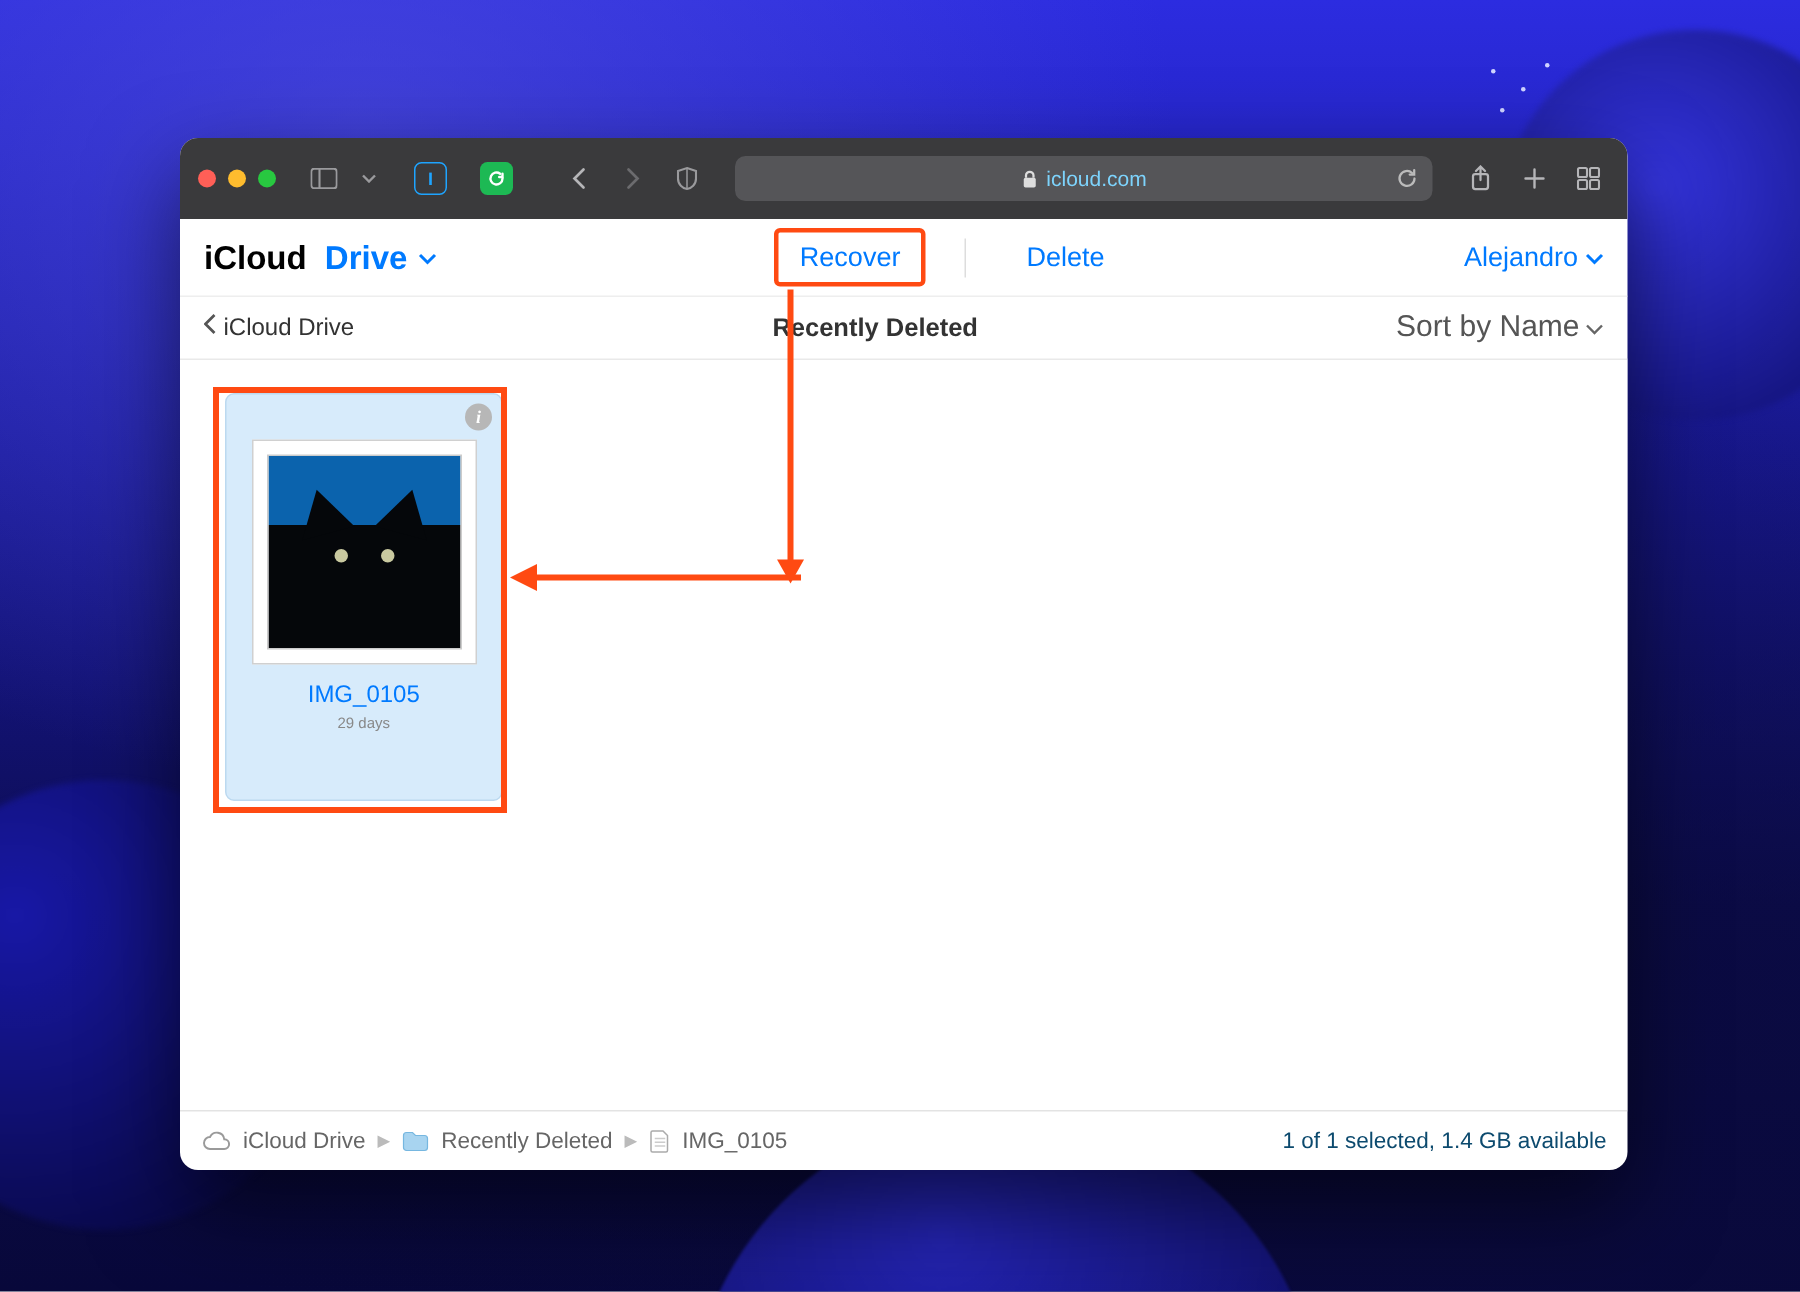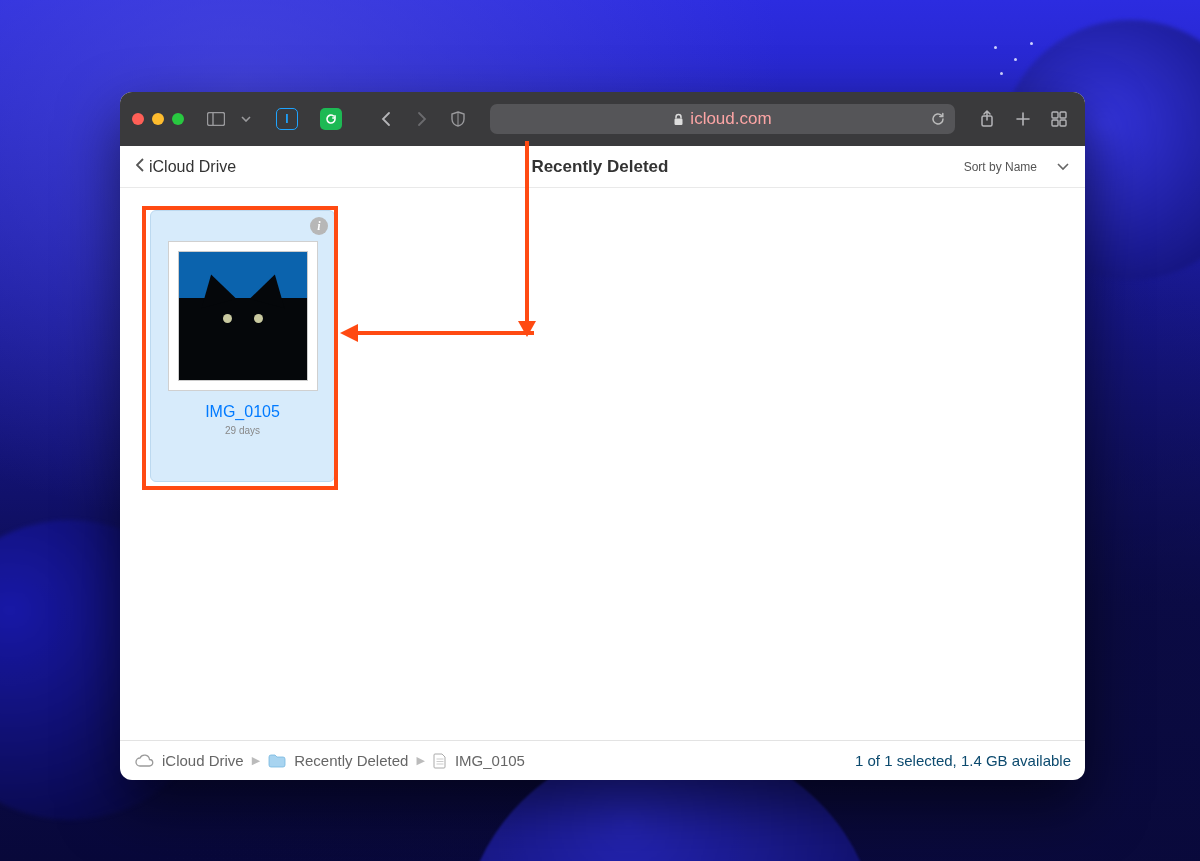--- a/index.html
+++ b/index.html
@@ -60,21 +60,21 @@
   }
   .tb-sep { width:6px; }
   .ext-icon {
     width:22px;height:22px;border-radius:5px;display:flex;align-items:center;justify-content:center;font-size:12px;font-weight:700;
   }
   .ext-i { border:1.5px solid #1ea4ff; color:#1ea4ff;}
   .ext-g { background:#1db954; color:#fff;}
   .addr {
     flex:1; height:30px; background:#555558; border-radius:7px;
     margin: 0 10px; display:flex; align-items:center; justify-content:center;
-    gap:6px; color:#fca5a5; font-size:17px; position: relative;
+    gap:6px; color:#7dd3fc; font-size:14px; position: relative;
   }
   .addr .reload { position:absolute; right:10px; color:#bbb;}
   .titlebar svg{display:block;}
 
   
   .icloud-header {
     height: 52px;
     display:flex; align-items:center;
     padding: 0 16px;
     border-bottom: 1px solid #eee;
@@ -91,21 +91,21 @@
   
   .subheader {
     height:42px; border-bottom:1px solid #e9e9e9;
     display:flex; align-items:center;
     padding: 0 16px;
     font-size:16px;
     color:#333;
   }
   .back-link { display:flex; align-items:center; gap:4px; color:#333;}
   .sub-center { flex:1; text-align:center; font-weight:600; font-size:17px;}
-  .sort-link { color:#555; display:flex; align-items:center; gap:20px; font-size:12px;text-align:center;}
+  .sort-link { color:#555; display:flex; align-items:center; gap:4px; font-size:20px;text-align:center;}
 
   
   .content {
     flex:1; background:#fff; position:relative; padding:22px;
   }
   .file-card {
     width:185px; height:272px;
     background:#d7ebfb;
     border-radius:6px;
     border:1px solid #bcd9f0;
@@ -260,20 +260,44 @@
     <div class="tb-btn">
       <svg width="16" height="16" viewBox="0 0 16 16">
         <rect x="1" y="1" width="6" height="6" rx="1" fill="none" stroke="#b5b5b8" stroke-width="1.4"></rect>
         <rect x="9" y="1" width="6" height="6" rx="1" fill="none" stroke="#b5b5b8" stroke-width="1.4"></rect>
         <rect x="1" y="9" width="6" height="6" rx="1" fill="none" stroke="#b5b5b8" stroke-width="1.4"></rect>
         <rect x="9" y="9" width="6" height="6" rx="1" fill="none" stroke="#b5b5b8" stroke-width="1.4"></rect>
       </svg>
     </div>
   </div>
 
+  <div class="icloud-header">
+    <div class="app-title">
+      <span>iCloud</span>&nbsp;
+      <span class="drive">Drive</span>
+      <span class="chev">
+        <svg width="12" height="8" viewBox="0 0 12 8">
+            <path d="M1 1 L6 6 L11 1" fill="none" stroke="#007aff" stroke-width="2"></path>
+          </svg>
+      </span>
+    </div>
+    <div class="header-center">
+      <div class="action-btn recover-box">Recover</div>
+      <div class="action-divider"></div>
+      <div class="action-btn">Delete</div>
+    </div>
+    <div class="user-menu">
+      <span>Alejandro</span>
+      <span>
+        <svg width="12" height="8" viewBox="0 0 12 8">
+            <path d="M1 1 L6 6 L11 1" fill="none" stroke="#007aff" stroke-width="2"></path>
+          </svg>
+      </span>
+    </div>
+  </div>
 
   <div class="subheader">
     <div class="back-link">
       <span>
         <svg width="9" height="14" viewBox="0 0 9 14">
             <path d="M7 1 L1 7 L7 13" fill="none" stroke="#555" stroke-width="1.8"></path>
           </svg>
       </span>
       <span>iCloud Drive</span>
     </div>

